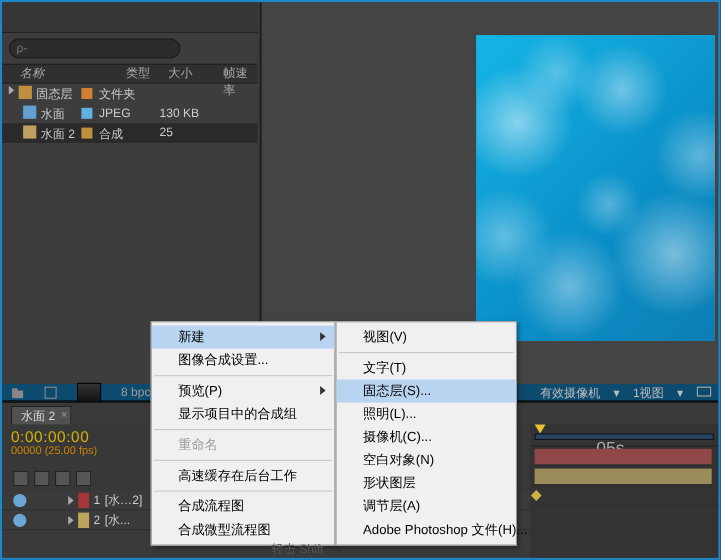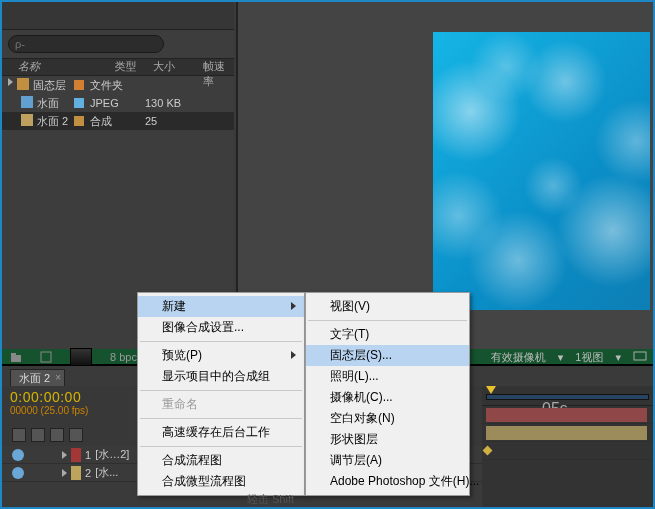--- a/index.html
+++ b/index.html
@@ -34,21 +34,21 @@
   .project-rows{ position:absolute; top:74px; left:0; right:0; }
   .prow{ height:18px; display:flex; align-items:center; }
   .prow .c1{width:72px; padding-left:6px; display:flex; gap:4px; align-items:flex-start;}
   .prow .c2{width:16px;} .prow .c3{width:55px;} .prow .c4{width:50px; text-align:left;}
   .tri{display:inline-block;width:0;height:0;border-top:4px solid transparent;border-bottom:4px solid transparent;border-left:5px solid #aaa;}
   .fico{width:12px;height:12px;background:#c09040;display:inline-block;}
   .fico.jpeg{background:#61a0d0;}
   .fico.comp{background:#bfa060;}
   .colorbox{width:10px;height:10px;}
   .sel{background:#2a2a2a;}
-  .bottom-bar{position:absolute; left:0; right:0; top:347px; height:16px; background:#14532d; border-bottom:1px solid #000; display:flex; align-items:center; gap:18px; padding-left:8px;}
+  .bottom-bar{position:absolute; left:0; right:0; top:347px; height:16px; background:#0c4a6e; border-bottom:1px solid #000; display:flex; align-items:center; gap:18px; padding-left:8px;}
   .viewer-footer{position:absolute; left:234px; right:0; top:347px; height:16px; display:flex; align-items:center; gap:6px; padding-left:6px; font-size:11px; color:#bbb;}
   .vf-item{padding:0 6px;}
   .mini-swatch{width:22px; height:18px; background:linear-gradient(#333,#111); border:1px solid #000;}
   .timeline{position:absolute; left:0; right:0; top:363px; bottom:0; background:#3a3a3a; border-top:1px solid #000;}
   .tl-tab{position:absolute; top:3px; left:8px; height:17px; background:#515151; color:#ddd; padding:1px 14px 0 8px; font-size:11px; border:1px solid #222; border-bottom:none;}
   .tl-tab .close{position:absolute; right:3px; top:2px; font-size:10px; color:#999;}
   .tl-head{position:absolute; top:20px; left:0; right:0; height:60px; background:#383838;}
   .tl-time{position:absolute; top:3px; left:8px; height:30px;}
   .tc{color:#d7b400; font-size:14px; letter-spacing:0.5px;}
   .tcsub{color:#cc8400; font-size:10px;}

